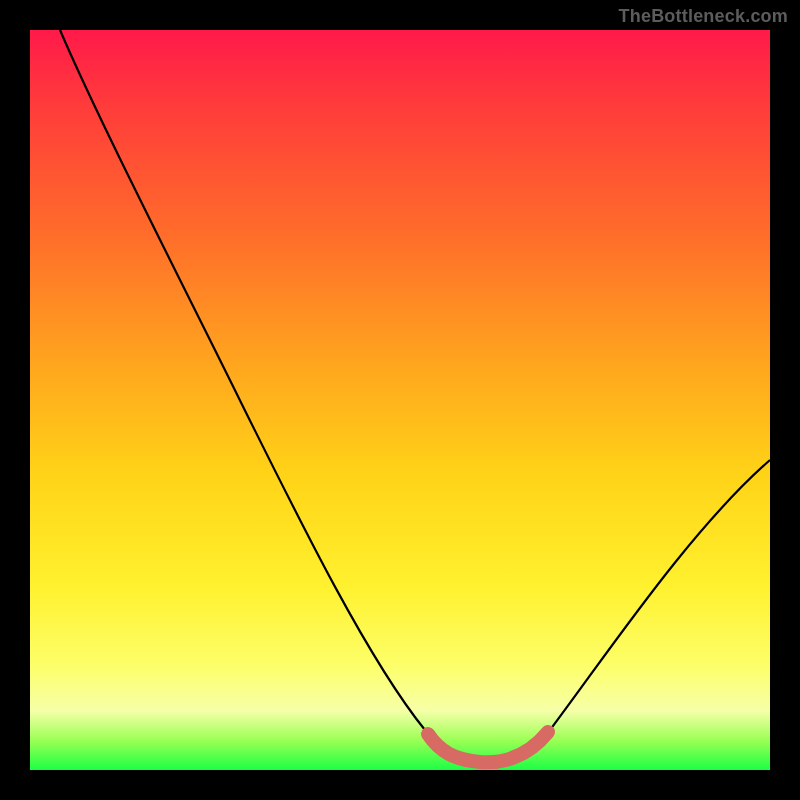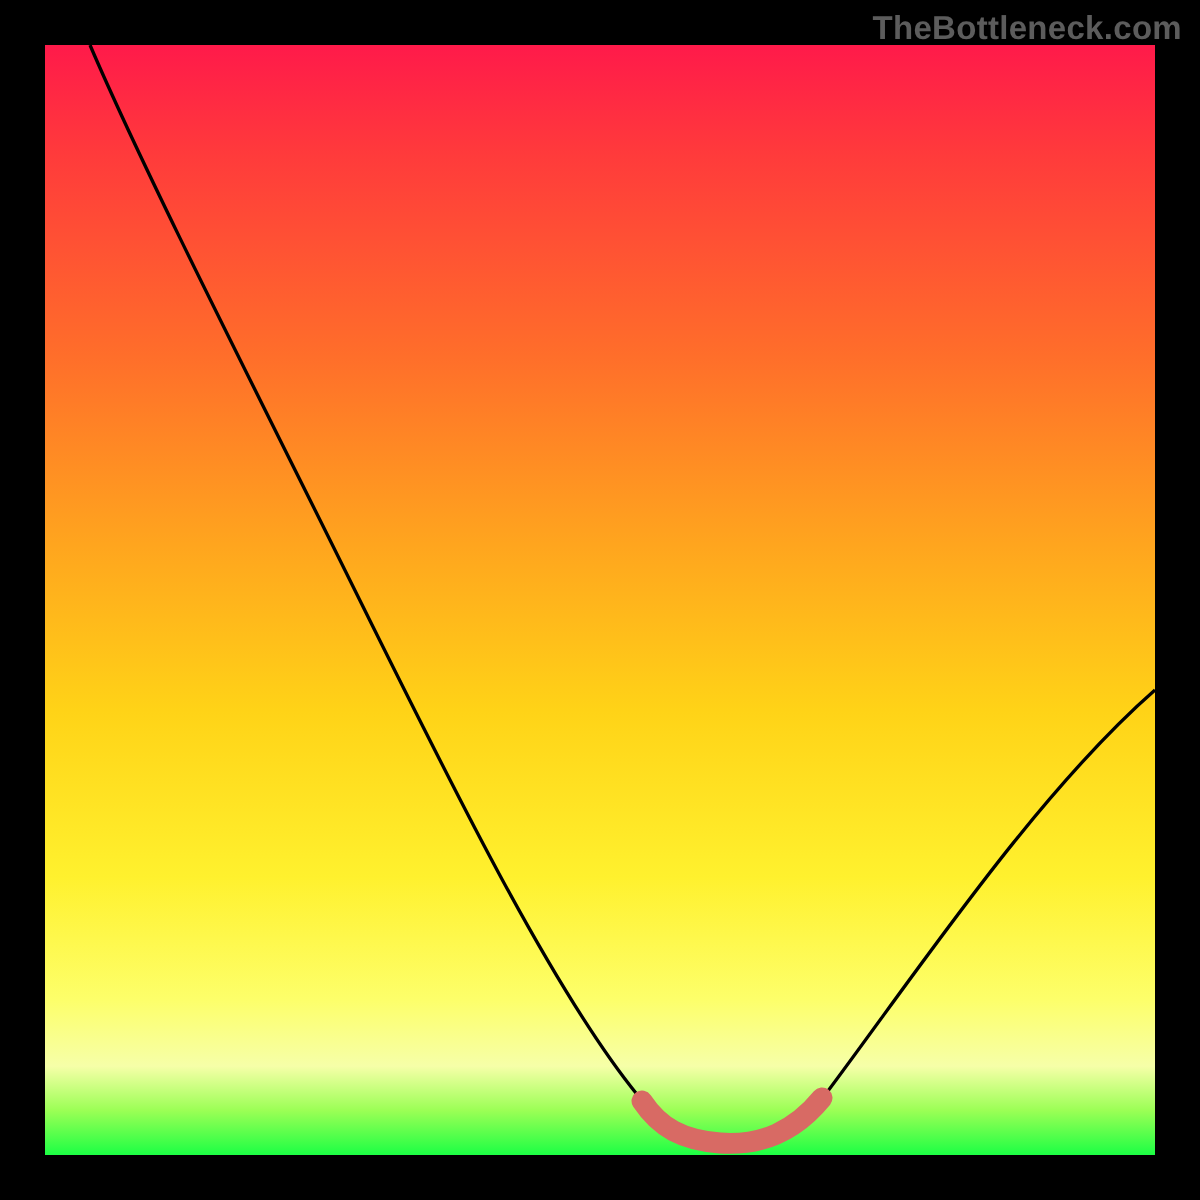--- a/index.html
+++ b/index.html
@@ -16,21 +16,21 @@
     width: 800px;
     height: 800px;
     background: #000;
   }
   
   .watermark {
     position: absolute;
     top: 6px;
     right: 12px;
     color: #5c5c5c;
-    font-size: 22px;
+    font-size: 18px;
     font-weight: 600;
     letter-spacing: 0.2px;
     z-index: 10;
     user-select: none;
   }
   
   .plot-area {
     position: absolute;
     left: 30px;
     top: 30px;

